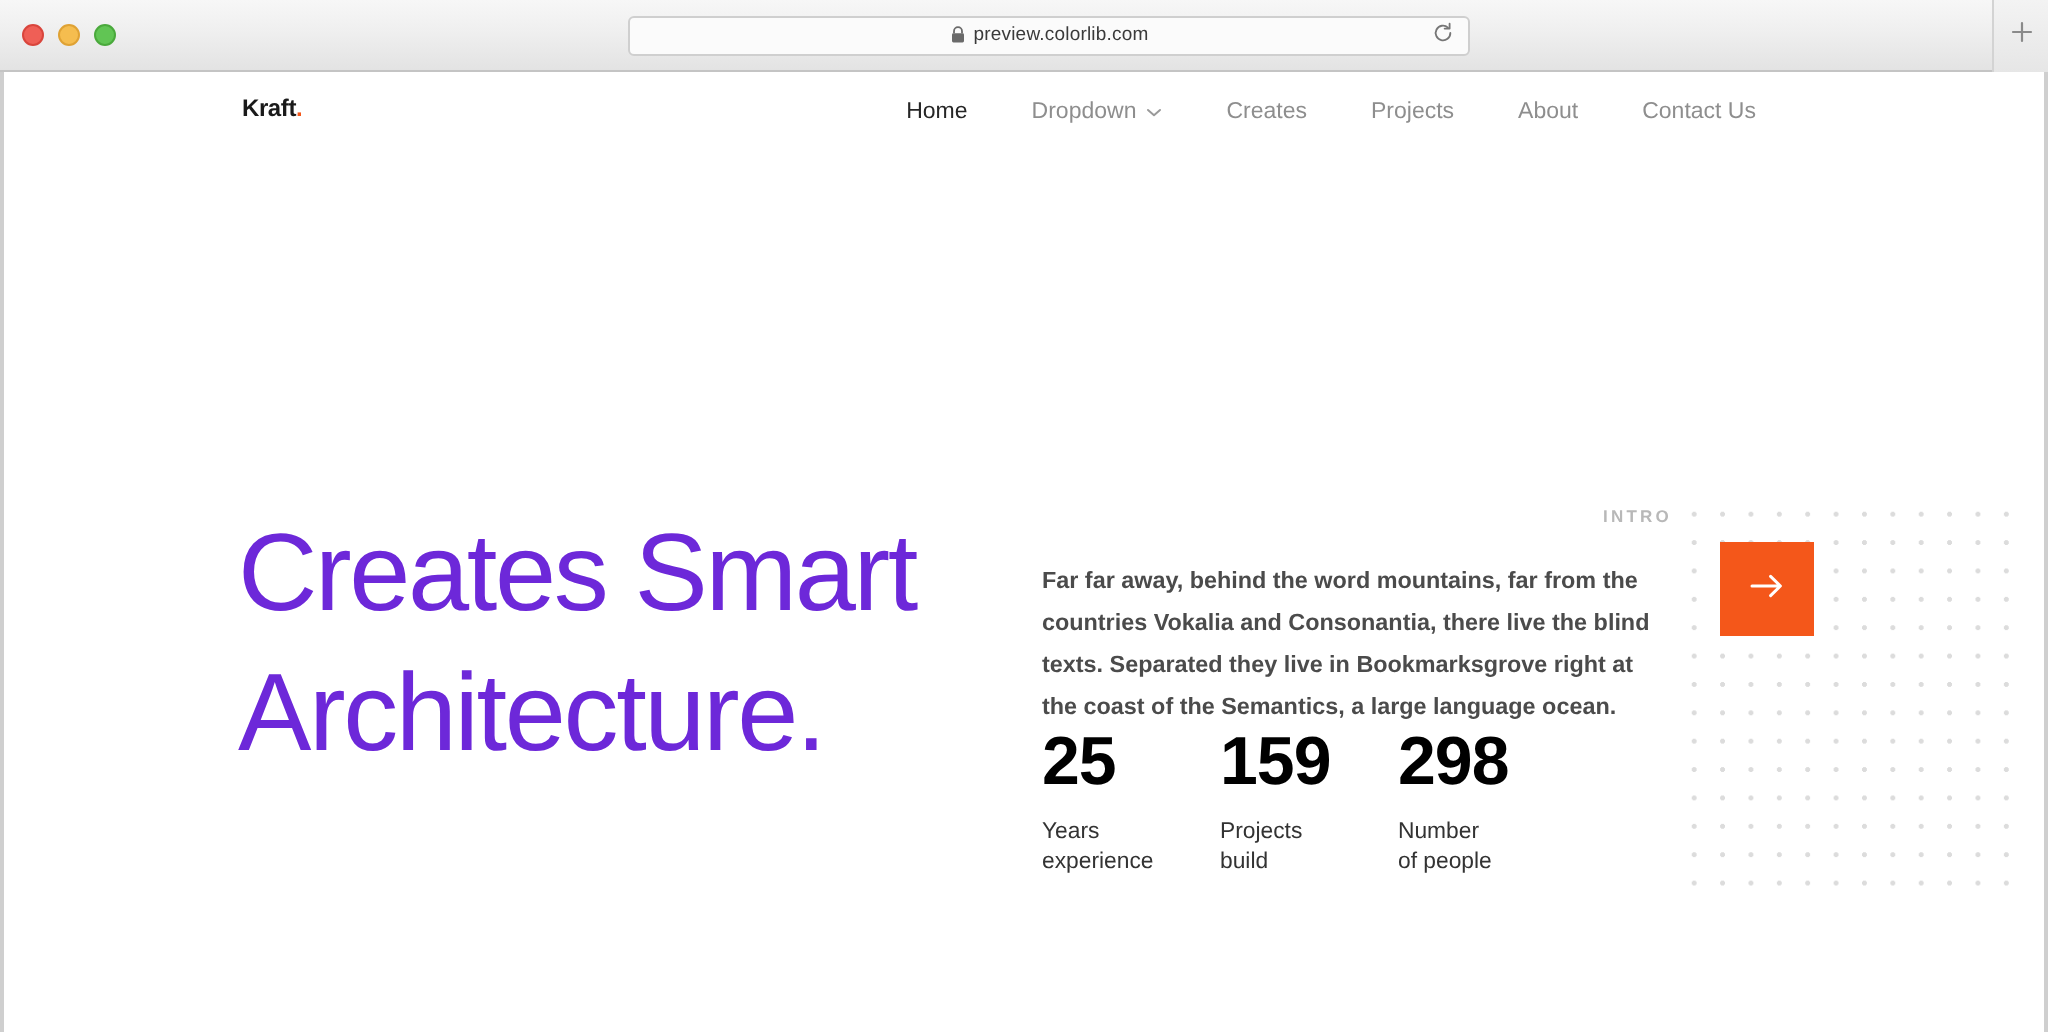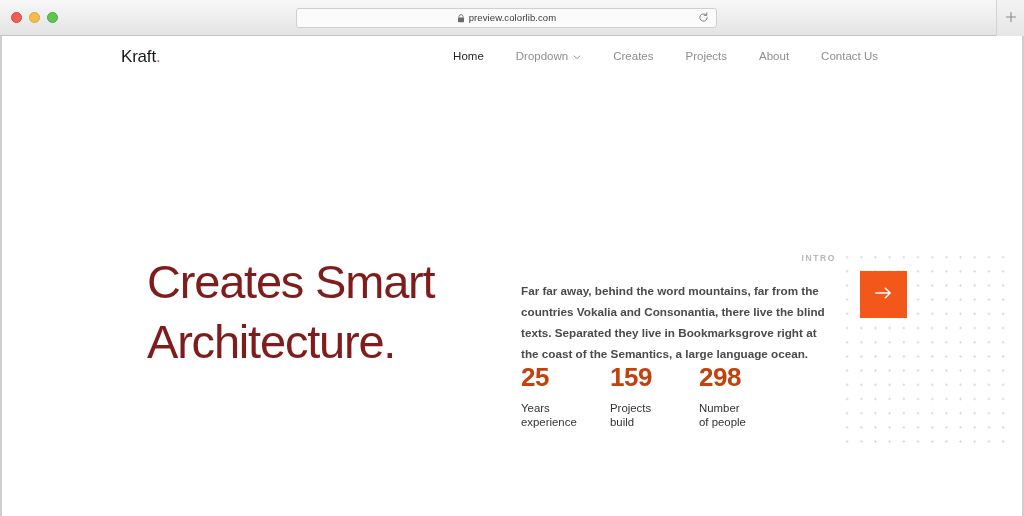--- a/index.html
+++ b/index.html
@@ -43,21 +43,21 @@
     height: 11px;
     border-radius: 50%;
     display: block;
   }
   .tl-close  { background: #ef5f56; border: 1px solid #d9453c; }
   .tl-min    { background: #f5bd4f; border: 1px solid #dfa234; }
   .tl-max    { background: #61c554; border: 1px solid #4aa93c; }
 
   .url-bar {
     position: absolute;
-    left: 296px;
+    left: 314px;
     top: 8px;
     width: 421px;
     height: 20px;
     background: #fbfbfb;
     border: 1px solid #cfcfcf;
     border-radius: 3px;
     display: flex;
     align-items: center;
     justify-content: center;
   }
@@ -113,22 +113,22 @@
     right: 0;
     height: 52px;
     display: flex;
     align-items: center;
   }
 
   .brand {
     position: absolute;
     left: 119px;
     top: 12px;
-    font-size: 17px;
-    font-weight: normal;
+    font-size: 12px;
+    font-weight: bold;
     color: #1a1a1a;
     letter-spacing: -0.2px;
     line-height: 1;
     text-decoration: none;
   }
   .brand-dot { color: #f4571a; }
 
   .main-nav {
     position: absolute;
     right: 128px;
@@ -158,26 +158,25 @@
     top: 0;
     width: 100%;
     height: 100%;
   }
 
   .hero-heading {
     position: absolute;
     left: 117px;
     top: 216px;
     width: 400px;
-    font-size: 47px;
+    font-size: 55px;
     font-weight: 300;
     line-height: 1.27;
-    color: #7f1d1d;
+    color: #6d28d9;
     letter-spacing: -1.2px;
-    margin-left: 28px;
   }
 
   .hero-intro {
     position: absolute;
     left: 519px;
     top: 218px;
     width: 315px;
   }
   .intro-label {
     font-size: 8.5px;
@@ -201,23 +200,23 @@
   .stats-row {
     position: absolute;
     left: 519px;
     top: 327px;
     display: flex;
     gap: 0px;
   }
   .stat-block { width: 89px; }
   .stat-number {
     display: block;
-    font-size: 26px;
+    font-size: 34px;
     font-weight: bold;
-    color: #c2410c;
+    color: #000000;
     line-height: 1.1;
     letter-spacing: -0.5px;
   }
   .stat-label {
     display: block;
     margin-top: 9px;
     font-size: 11.4px;
     line-height: 1.28;
     color: #333333;
     white-space: pre-line;

